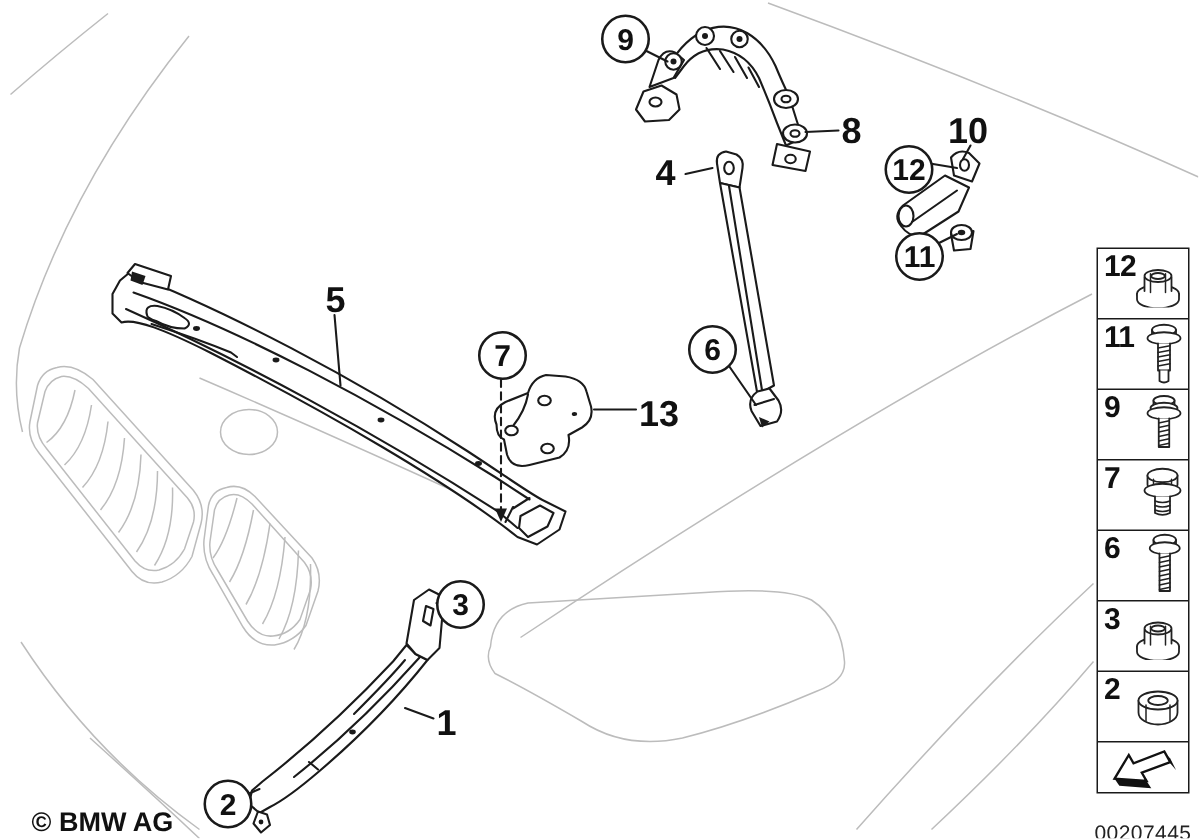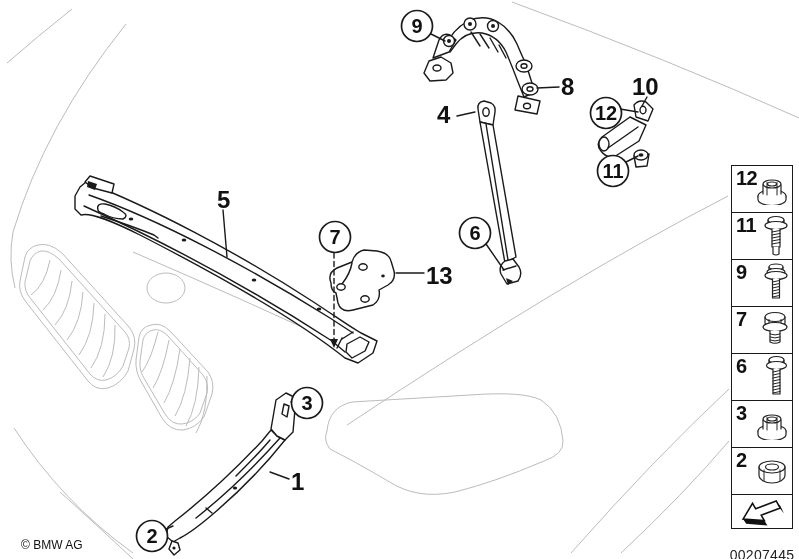--- a/index.html
+++ b/index.html
@@ -17,21 +17,21 @@
   
   .legend{position:absolute;left:731px;top:165px;width:62px;box-sizing:border-box;
           border:1.5px solid #1a1a1a;background:#fff;}
   .legend-cell{position:relative;height:46px;border-bottom:1.5px solid #1a1a1a;}
   .legend-ref{position:absolute;left:4px;top:2px;font-weight:bold;font-size:20px;
               letter-spacing:-0.5px;color:#111;line-height:1;}
   .legend-icon{position:absolute;right:1px;top:50%;transform:translateY(-50%);}
   .arrow-cell{height:33px;border-bottom:none;display:flex;align-items:center;justify-content:center;}
   .image-number{position:absolute;left:727px;top:535px;width:70px;text-align:center;
                 font-size:14px;color:#222;letter-spacing:.3px;margin-top:12px;}
-  .copyright{position:absolute;left:21px;top:538px;font-size:12px;font-weight:normal;color:#111;}
+  .copyright{position:absolute;left:21px;top:538px;font-size:18px;font-weight:bold;color:#111;}
   .fast{stroke:#222;stroke-width:1.2;fill:#fff;stroke-linejoin:round;stroke-linecap:round;}
   .fastl{stroke:#222;stroke-width:1;fill:none;stroke-linecap:round;}
 </style>
 </head>
 <body>
 
 <div class="stage">
 
   <svg class="art" width="799" height="559" viewBox="0 0 799 559">
 

